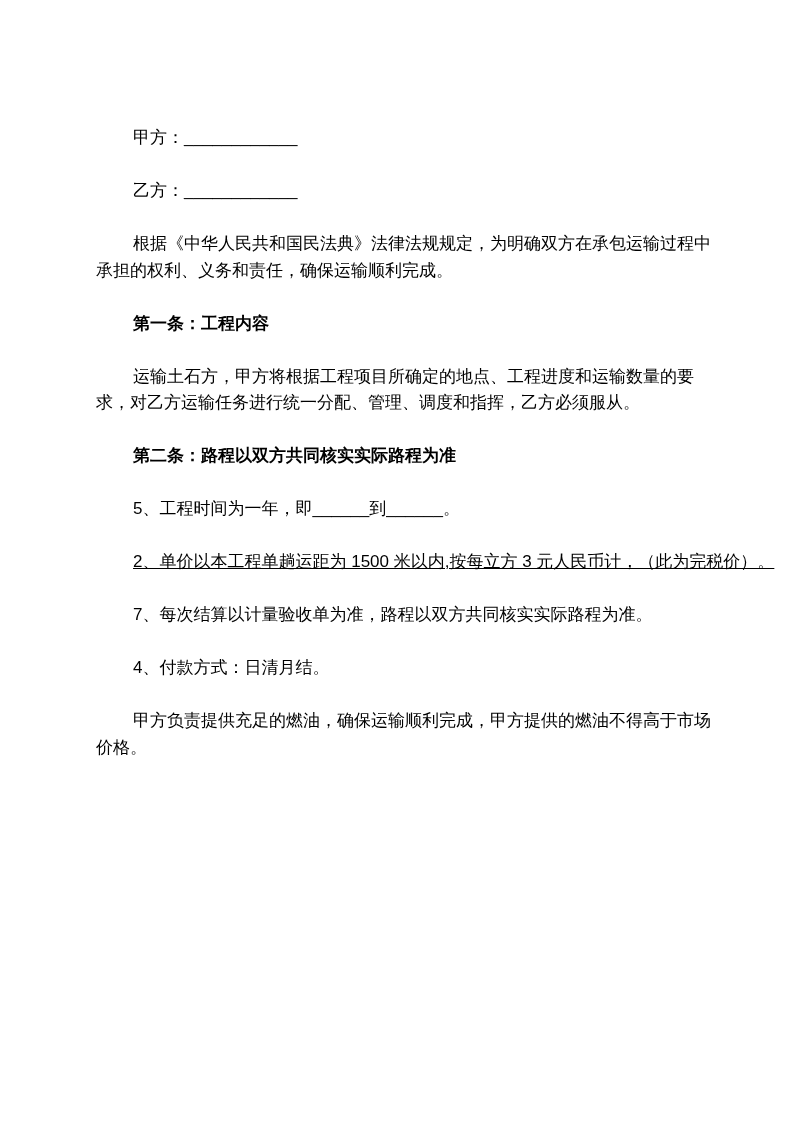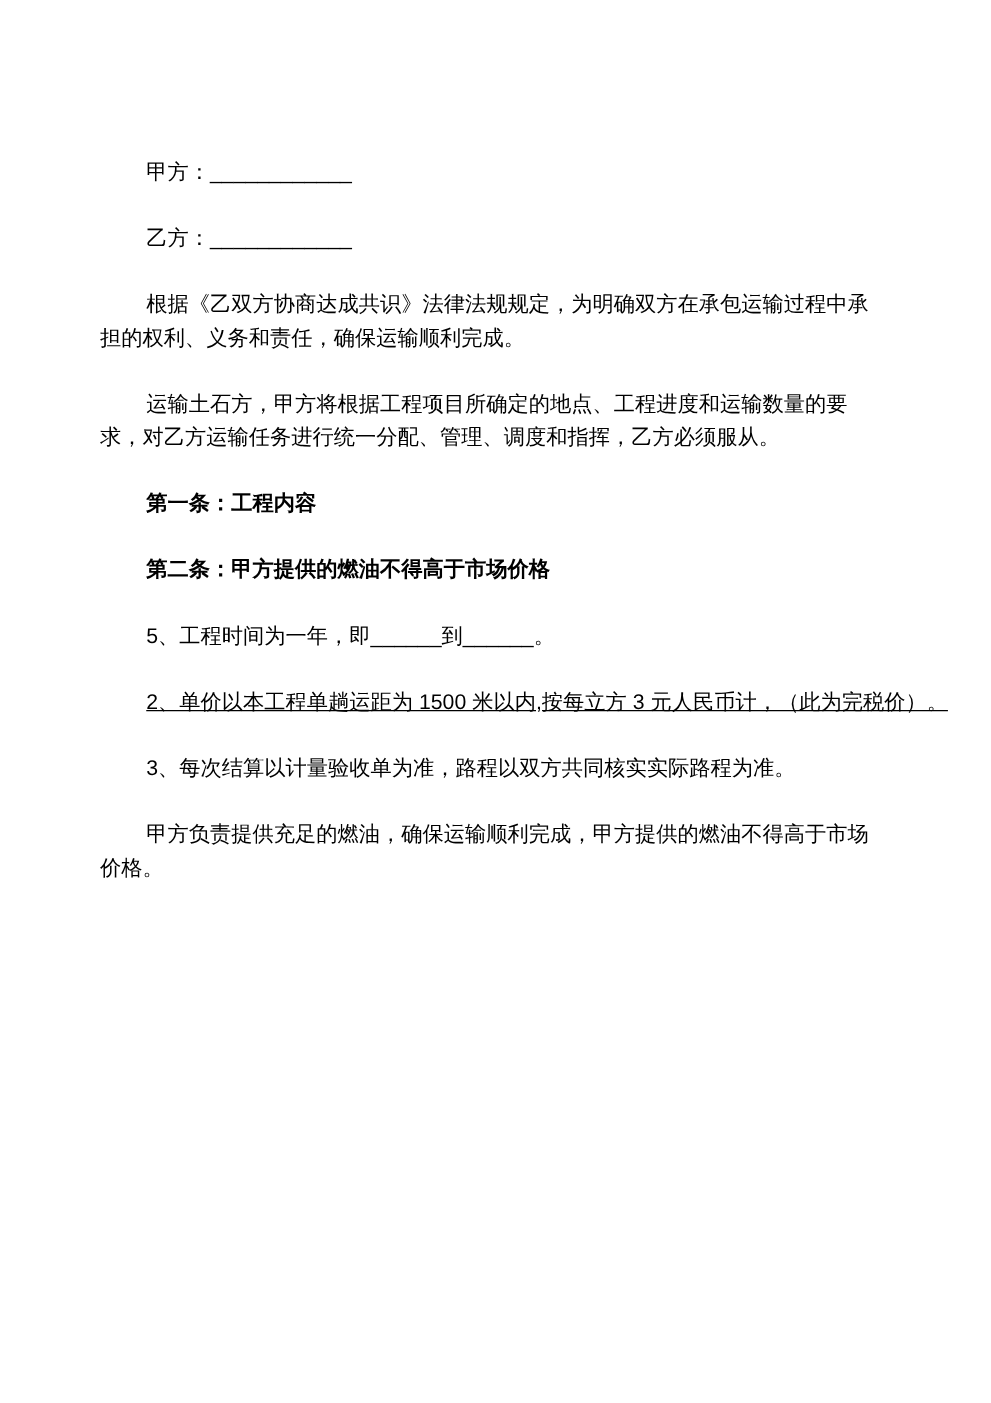--- a/index.html
+++ b/index.html
@@ -15,21 +15,21 @@
     color: #000000;
   }
   .doc-page {
     position: relative;
     width: 793px;
     height: 1122px;
     background: #ffffff;
   }
   .doc-content {
     position: absolute;
-    left: 80px;
+    left: 96px;
     top: 125px;
     width: 621px;
   }
   p.para {
     margin: 0 0 26.5px 0;
     font-size: 17px;
     line-height: 26.5px;
     text-indent: 37px;
     word-break: break-all;
     overflow-wrap: anywhere;
@@ -44,22 +44,23 @@
     text-decoration: underline;
   }
 </style>
 </head>
 <body>
 
 <div class="doc-page">
   <div class="doc-content">
     <p class="para">甲方：____________</p>
     <p class="para">乙方：____________</p>
-    <p class="para">根据《乙双方协商达成共识》法律法规规定，为明确双方在承包运输过程中承担的权利、义务和责任，确保运输顺利完成。</p>
+    <p class="para">根据《中华人民共和国民法典》法律法规规定，为明确双方在承包运输过程中承担的权利、义务和责任，确保运输顺利完成。</p>
+    <p class="para heading">第一条：工程内容</p>
     <p class="para">运输土石方，甲方将根据工程项目所确定的地点、工程进度和运输数量的要求，对乙方运输任务进行统一分配、管理、调度和指挥，乙方必须服从。</p>
-    <p class="para heading">第一条：工程内容</p>
-    <p class="para heading">第二条：甲方提供的燃油不得高于市场价格</p>
+    <p class="para heading">第二条：路程以双方共同核实实际路程为准</p>
     <p class="para">5、工程时间为一年，即______到______。</p>
     <p class="para nowrap">2、单价以本工程单趟运距为 1500 米以内,按每立方 3 元人民币计，（此为完税价）。</p>
-    <p class="para">3、每次结算以计量验收单为准，路程以双方共同核实实际路程为准。</p>
+    <p class="para">7、每次结算以计量验收单为准，路程以双方共同核实实际路程为准。</p>
+    <p class="para">4、付款方式：日清月结。</p>
     <p class="para">甲方负责提供充足的燃油，确保运输顺利完成，甲方提供的燃油不得高于市场价格。</p>
   </div>
 </div>
 
 </body></html>

